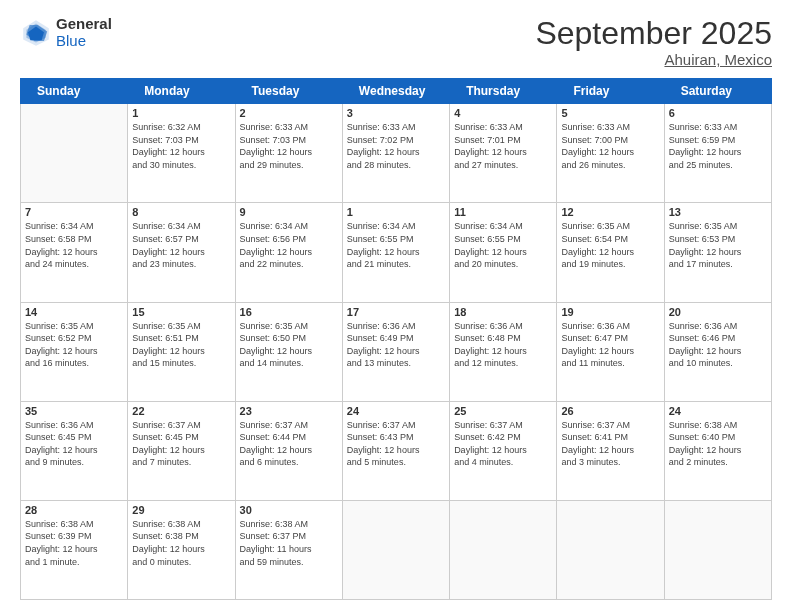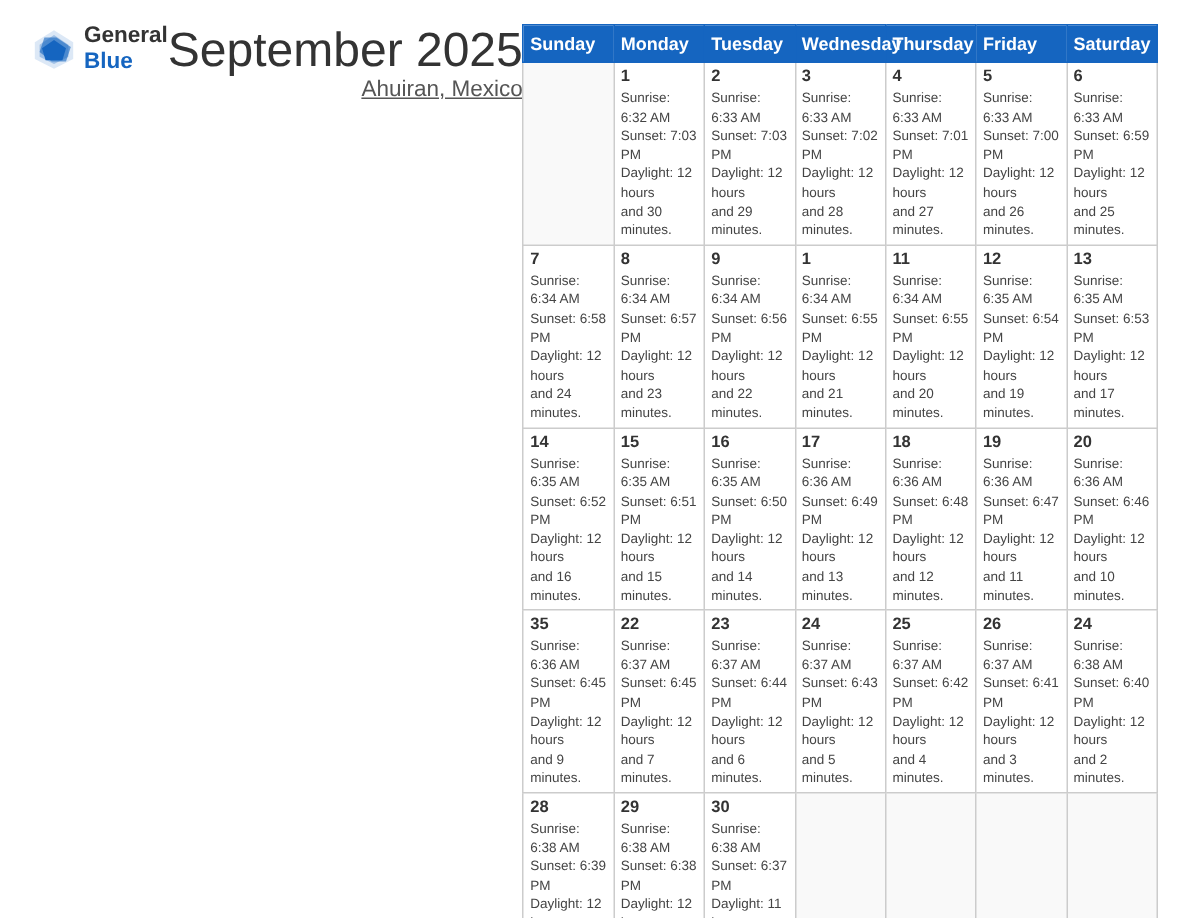--- a/index.html
+++ b/index.html
@@ -8,21 +8,21 @@
       background: #fff;
       width: 792px;
       height: 612px;
       overflow: hidden;
     }
     .page {
       width: 792px;
       height: 612px;
       padding: 16px 20px 12px 20px;
       display: flex;
-      flex-direction: row;
+      flex-direction: column;
     }
     .header {
       display: flex;
       justify-content: space-between;
       align-items: flex-start;
       margin-bottom: 10px;
     }
     .logo {
       display: flex;
       align-items: center;
@@ -33,21 +33,21 @@
       flex-direction: column;
       line-height: 1.1;
     }
     .logo-general {
       font-size: 15px;
       font-weight: bold;
       color: #333;
     }
     .logo-blue {
       font-size: 15px;
-      font-weight: bold;
+      font-weight: normal;
       color: #1565c0;
     }
     .logo-icon {
       width: 32px;
       height: 32px;
     }
     .title-block {
       text-align: right;
     }
     .title-month {
@@ -66,21 +66,21 @@
       border: 1px solid #ccc;
       border-collapse: collapse;
       width: 100%;
       table-layout: fixed;
     }
     .calendar th {
       background: #1565c0;
       color: #fff;
       font-size: 12px;
       font-weight: bold;
-      padding: 5px 4px;
+      padding: 5px 16px;
       text-align: left;
       border: 1px solid #1565c0;
     }
     .calendar td {
       border: 1px solid #ccc;
       vertical-align: top;
       padding: 3px 4px;
       font-size: 9.5px;
       color: #333;
       height: 80px;

